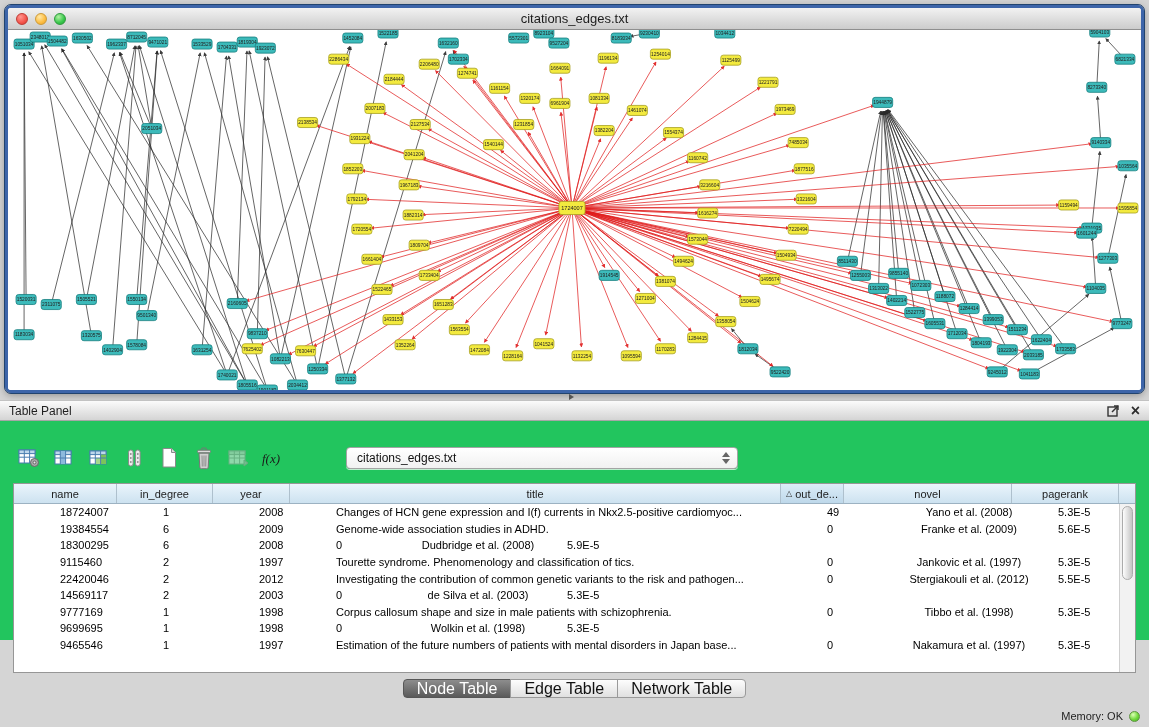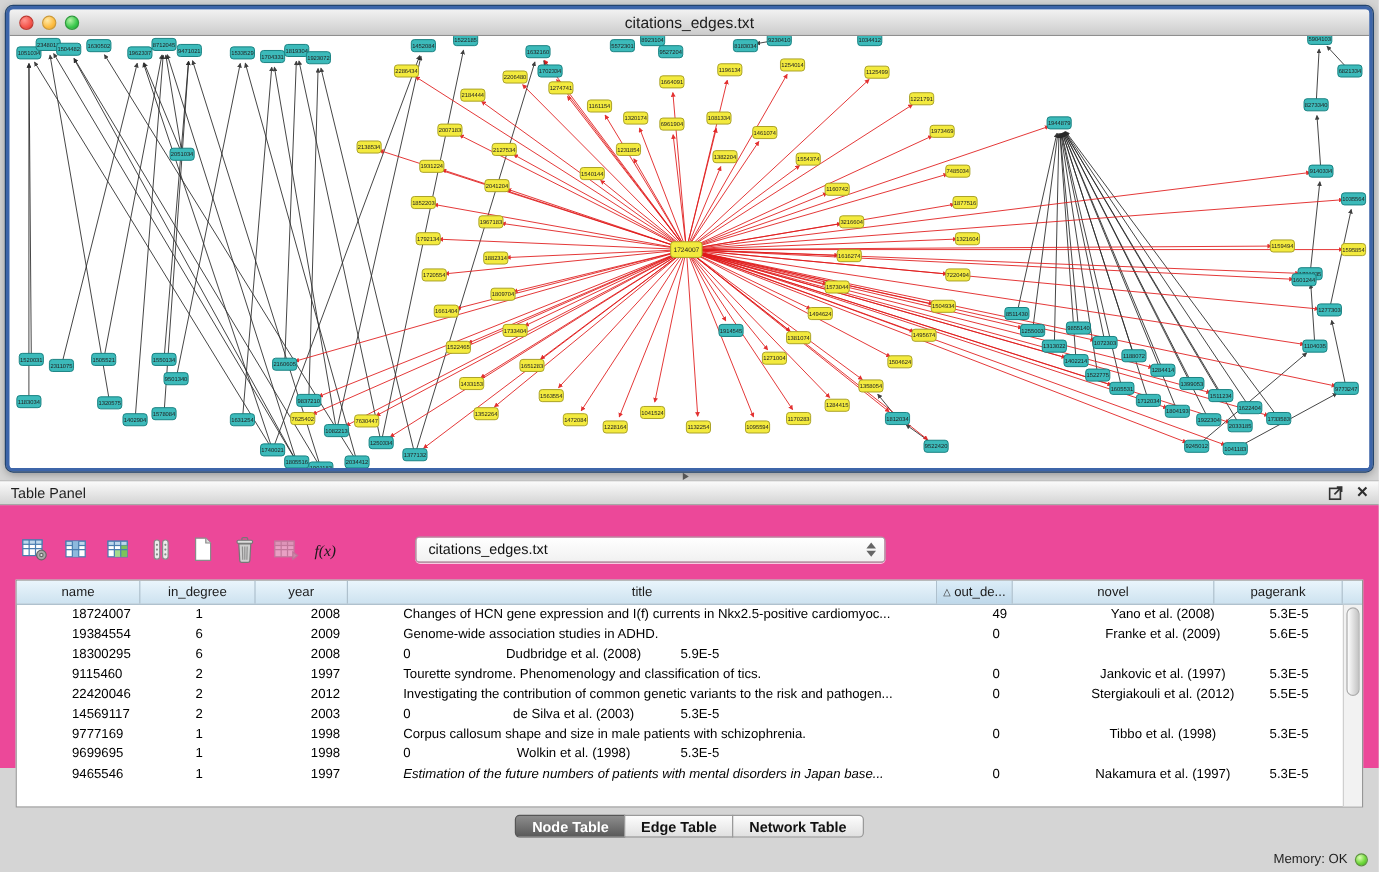--- a/index.html
+++ b/index.html
@@ -29,21 +29,21 @@
   
   .table-panel { position:absolute; left:0; top:400px; width:1149px; height:305px; }
   .panel-header { height:21px; background:linear-gradient(#fbfbfb,#d4d4d4);
     border-top:1px solid #c2c2c2; border-bottom:1px solid #a6a6a6;
     display:flex; align-items:center; padding:0 9px; }
   .panel-title { font-size:12px; color:#1f1f1f; }
   .panel-header .right { margin-left:auto; display:flex; align-items:center; gap:11px; }
   .float-ic { width:13px; height:13px; display:block; cursor:default; }
   .close-ic { font-size:16px; font-weight:bold; color:#2d2d2d; line-height:13px; cursor:default; }
 
-  .panel-body { position:relative; height:219px; background:#ec4899; }
+  .panel-body { position:relative; height:219px; background:#22c55e; }
 
   .toolbar { position:absolute; left:16px; top:24px; height:26px; display:flex; align-items:center; gap:9px; }
   .tbtn { width:26px; height:26px; display:flex; align-items:center; justify-content:center; border-radius:4px; }
   .tbtn.disabled { opacity:.55; }
   .combo { margin-left:50px; width:392px; height:22px;
     background:linear-gradient(#ffffff,#f1f1f1); border:1px solid #a4a4a4; border-radius:4px;
     display:flex; align-items:center; font-size:12px; color:#111; padding-left:10px; position:relative;
     box-shadow:0 1px 0 rgba(255,255,255,.7); }
   .combo-arrows { position:absolute; right:7px; top:4px; display:flex; flex-direction:column; gap:2px; }
   .arr-up { width:0; height:0; border-left:4px solid transparent; border-right:4px solid transparent; border-bottom:5px solid #666; }
@@ -61,22 +61,22 @@
   .tbody { height:148px; overflow:hidden; }
   .tr { display:flex; height:16.6px; align-items:center;margin-left:41px; }
   .td { font-size:11px; color:#000; padding:0 5px; white-space:nowrap; overflow:hidden; flex:none; }
   .td.center { text-align:center; }
   .vscroll { position:absolute; right:0; top:20px; bottom:0; width:16px;
     background:#f2f2f2; border-left:1px solid #cfcfcf; }
   .vthumb { position:absolute; left:2px; top:2px; width:11px; height:74px; border-radius:6px;
     background:linear-gradient(90deg,#fdfdfd,#c4c4c4); border:1px solid #ababab; }
 
   .tabs { position:absolute; left:0; right:0; top:258px; display:flex; justify-content:center; }
-  .tab { height:19px; padding:4px 13px; font-size:12px; display:flex; align-items:center;
-    border:1px solid #9a9a9a; background:linear-gradient(#fdfdfd,#e0e0e0); color:#111; margin-left:-1px;font-weight:bold; }
+  .tab { height:19px; padding:4px 13px; font-size:16px; display:flex; align-items:center;
+    border:1px solid #9a9a9a; background:linear-gradient(#fdfdfd,#e0e0e0); color:#111; margin-left:-1px; }
   .tab:first-child { border-radius:4px 0 0 4px; margin-left:0; }
   .tab:last-child { border-radius:0 4px 4px 0; }
   .tab.active { background:linear-gradient(#8d8d8d,#5a5a5a); color:#fff; border-color:#565656; }
 
   .statusbar { position:absolute; left:0; bottom:0; width:100%; height:22px;
     display:flex; align-items:center; justify-content:flex-end; gap:6px; padding-right:9px;
     font-size:11px; color:#1f1f1f; }
   .mem-dot { width:11px; height:11px; border-radius:50%;
     background:radial-gradient(circle at 35% 30%, #dcffb5, #72d93c 55%, #3fae25); border:1px solid #5f9440; }
 </style>
@@ -1014,21 +1014,21 @@
             <div class="td" style="width: 96px;">1</div>
             <div class="td" style="width: 77px;">1998</div>
             <div class="td" style="width: 63px;">0</div>
             <div class="td center" style="width: 168px;">Wolkin et al. (1998)</div>
             <div class="td" style="width: 107px;">5.3E-5</div>
           </div>
           <div class="tr">
             <div class="td" style="width: 103px;">9465546</div>
             <div class="td" style="width: 96px;">1</div>
             <div class="td" style="width: 77px;">1997</div>
-            <div class="td" style="width: 491px; font-style: italic;">Estimation of the future numbers of patients with mental disorders in Japan base...</div>
+            <div class="td" style="width: 491px;">Estimation of the future numbers of patients with mental disorders in Japan base...</div>
             <div class="td" style="width: 63px;">0</div>
             <div class="td center" style="width: 168px;">Nakamura et al. (1997)</div>
             <div class="td" style="width: 107px;">5.3E-5</div>
           </div>
         </div>
       <div class="vscroll">
         <div class="vthumb"></div>
       </div>
     </div>
 

